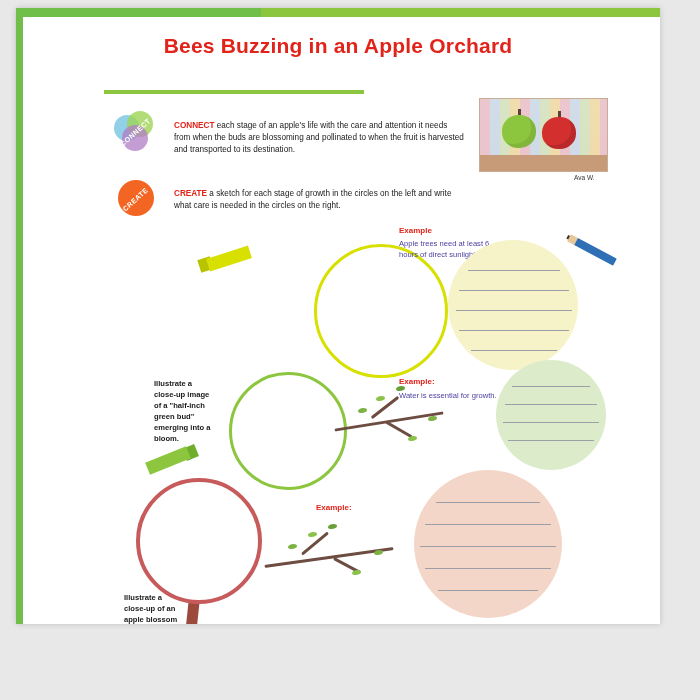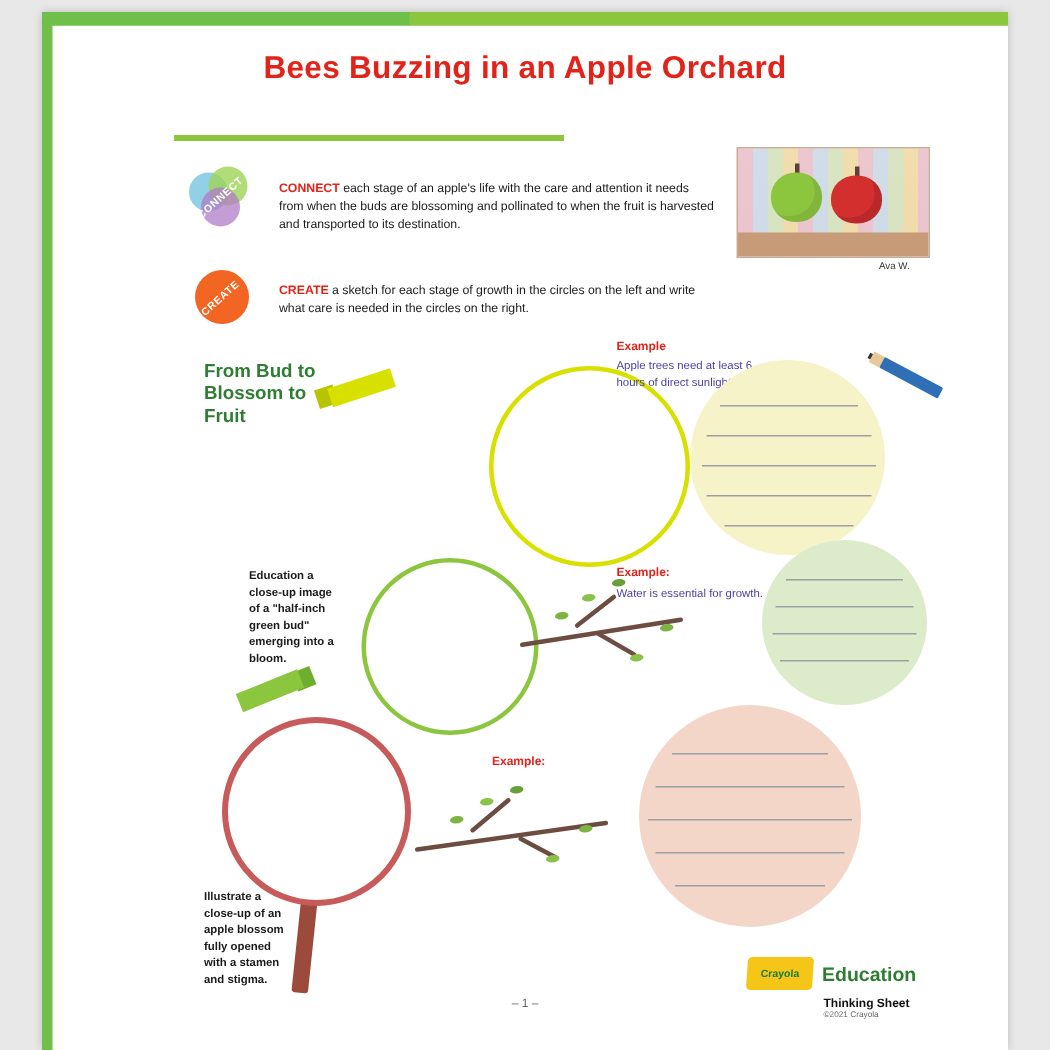--- a/index.html
+++ b/index.html
@@ -2,21 +2,21 @@
 <html><head>
 <meta charset="utf-8">
 <style>
   html,body{margin:0;padding:0;}
   body{
     width:700px;height:700px;overflow:hidden;
     background:#e8e8e8;
     font-family:"Liberation Sans", sans-serif;
   }
   .page{
-    position:absolute;left:28px;top:8px;width:644px;height:692px;
+    position:absolute;left:16px;top:8px;width:644px;height:616px;
     background:#ffffff;
     box-shadow:0 0 6px rgba(0,0,0,0.18);
     overflow:hidden;
   }
   
   .topbar{position:absolute;left:0;top:0;width:100%;height:9px;background:#6fbf4a;}
   .topbar .seg1{position:absolute;left:0;top:0;width:38%;height:9px;background:#6fbf4a;}
   .topbar .seg2{position:absolute;left:38%;top:0;width:62%;height:9px;background:#8cc63f;}
   .leftbar{position:absolute;left:0;top:0;width:7px;height:100%;background:#6fbf4a;}
 
@@ -183,21 +183,20 @@
   <div class="photo">
     <div class="stripes"></div>
     <div class="stem1"></div>
     <div class="stem2"></div>
     <div class="apple1"></div>
     <div class="apple2"></div>
     <div class="hand"></div>
   </div>
   <div class="photocap">Ava W.</div>
 
-  <div class="frombud">From Bud to Blossom to Fruit</div>
 
   <div class="marker m-yellow">
     <div class="tip"></div>
     <div class="body"></div>
   </div>
   <div class="marker m-green">
     <div class="tip"></div>
     <div class="body"></div>
   </div>
 
@@ -213,21 +212,21 @@
     <div class="ln" style="left:443px;top:322px;width:110px;"></div>
     <div class="ln" style="left:455px;top:342px;width:86px;"></div>
   </div>
 
   <div class="pencil">
     <div class="tip"></div>
     <div class="wood"></div>
     <div class="shaft"></div>
   </div>
 
-  <div class="blurb blurb2">Education a close-up image of a "half-inch green bud" emerging into a bloom.</div>
+  <div class="blurb blurb2">Illustrate a close-up image of a "half-inch green bud" emerging into a bloom.</div>
   <div class="circle c2"></div>
 
   <div class="branch" style="left:318px;top:412px;width:110px;transform:rotate(-9deg);"></div>
   <div class="branch" style="left:352px;top:398px;width:34px;transform:rotate(-38deg);"></div>
   <div class="branch" style="left:368px;top:420px;width:30px;transform:rotate(30deg);"></div>
   <div class="leaf" style="left:342px;top:400px;"></div>
   <div class="leaf" style="left:360px;top:388px;background:#8bc34a;"></div>
   <div class="leaf" style="left:380px;top:378px;background:#689f38;"></div>
   <div class="leaf" style="left:392px;top:428px;background:#8bc34a;"></div>
   <div class="leaf" style="left:412px;top:408px;background:#7cb342;"></div>

